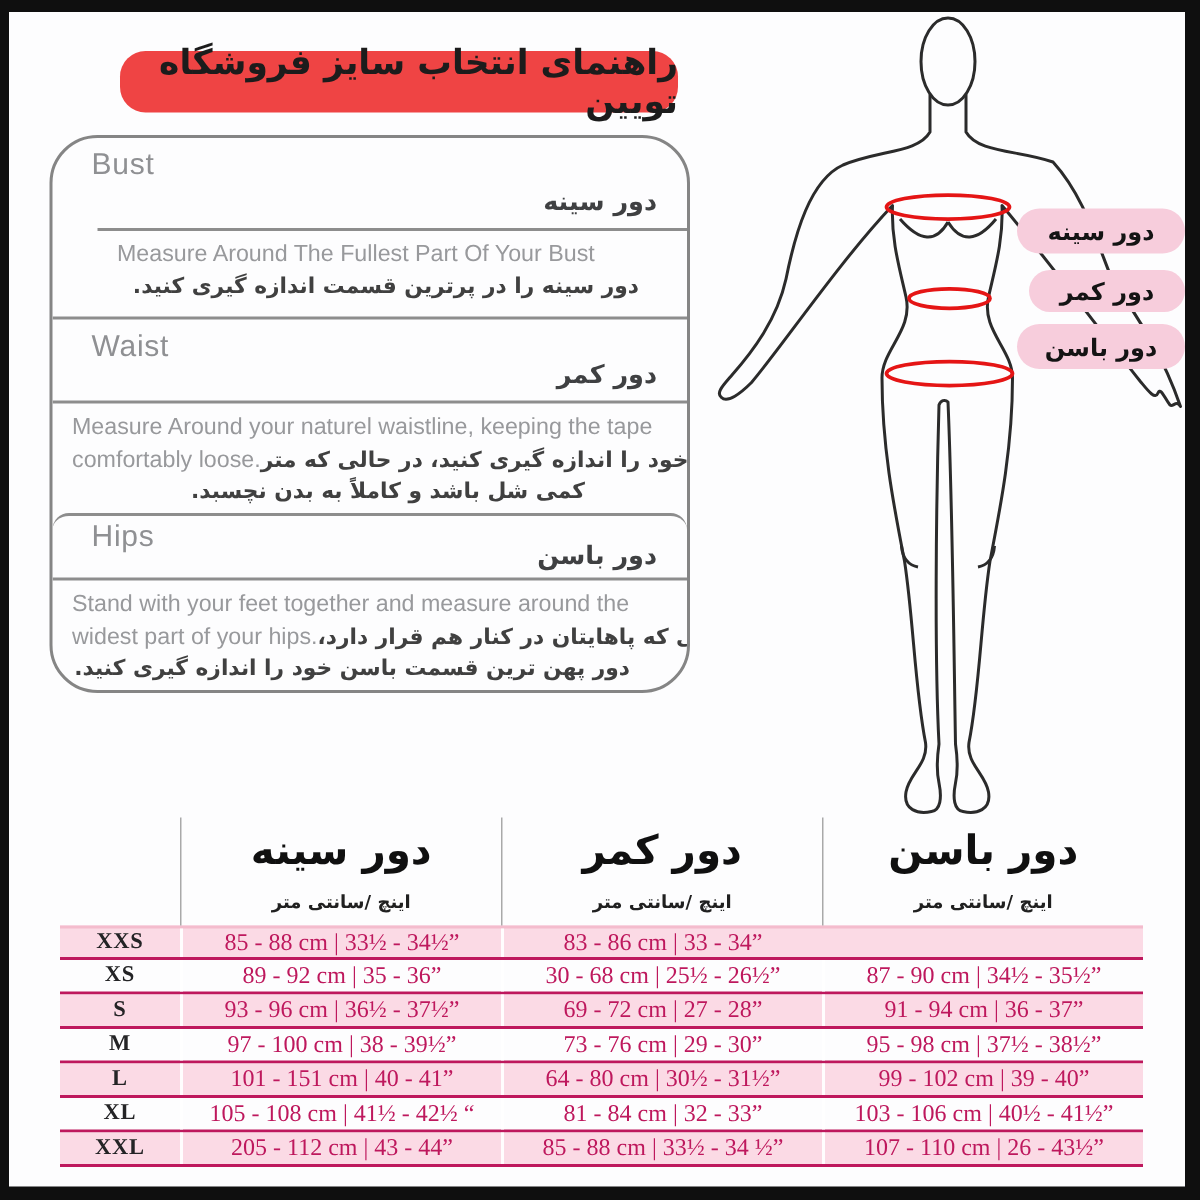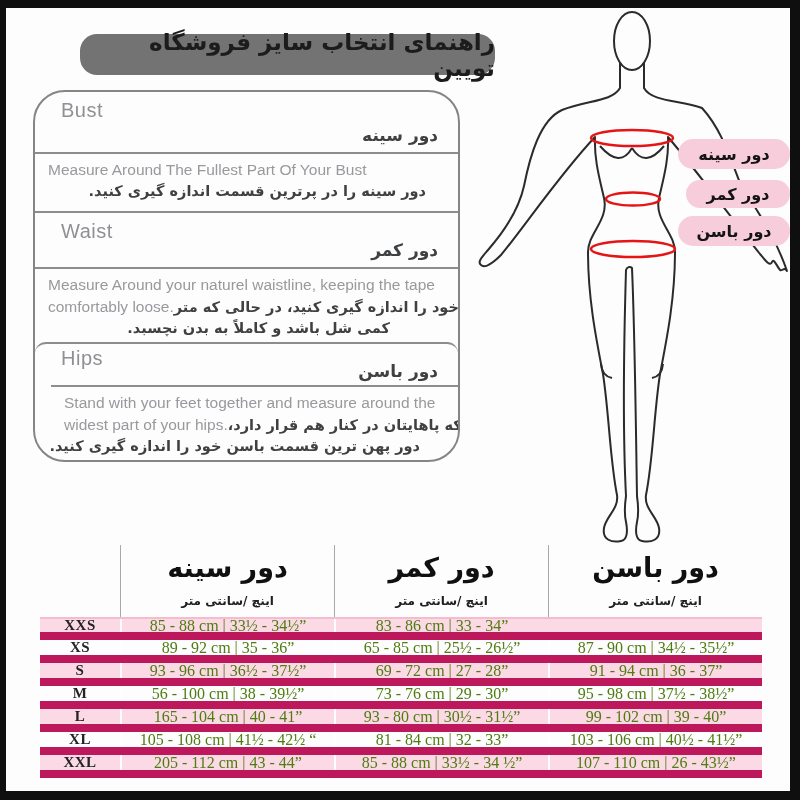--- a/index.html
+++ b/index.html
@@ -5,22 +5,22 @@
   html,body{margin:0;padding:0;}
   body{
     width:800px;height:800px;position:relative;overflow:hidden;
     background:#fdfdfe;
     font-family:"Liberation Sans",sans-serif;
   }
   .frame{position:absolute;inset:0;border:solid #0f0f0f;border-width:8px 10px 9px 6px;pointer-events:none;z-index:50;}
 
   
   .banner{
-    position:absolute;left:80px;top:34px;width:415px;height:41px;
-    background:#737373;border-radius:17px;
+    position:absolute;left:80px;top:34px;width:372px;height:41px;
+    background:#ef4444;border-radius:17px;
     display:flex;align-items:center;justify-content:center;
     font:bold 23px "DejaVu Sans",sans-serif;color:#1c1c1c;direction:rtl;
   }
 
   
   .mbox{
     position:absolute;left:33px;top:90px;width:427px;height:372px;
     border:2px solid #858585;border-radius:32px;overflow:hidden;
     box-sizing:border-box;background:#fdfdfe;
     display:flex;flex-direction:column;
@@ -53,25 +53,25 @@
   .pill.waist{left:686px;top:180px;width:104px;height:28px;}
   .pill.hips{left:678px;top:216px;width:112px;height:30px;}
 
   
   .stable{position:absolute;left:40px;top:545px;width:722px;}
   .thead{display:grid;grid-template-columns:80px 214px 214px 214px;height:72px;}
   .hcell{display:flex;flex-direction:column;align-items:center;justify-content:flex-start;}
   .hcell.b{border-left:1px solid #a9a9a9;}
   .htitle{font:bold 27px "DejaVu Sans",sans-serif;color:#101010;direction:rtl;line-height:46px;height:46px;}
   .hunit{font:bold 12px "DejaVu Sans",sans-serif;color:#202020;direction:rtl;line-height:20px;}
-  .tbody .trow{display:grid;grid-template-columns:80px 214px 214px 214px;height:23px;box-sizing:border-box;border-bottom:8px solid #be185d;}
+  .tbody .trow{display:grid;grid-template-columns:80px 214px 214px 214px;height:23px;box-sizing:border-box;border-bottom:2px solid #be185d;}
   .tbody .trow.pink{background:#fbdae5;}
   .tbody .trow:first-child{border-top:2px solid #f4bccd;}
   .tcell{
-    font:16px "Liberation Serif",serif;color:#4d7c0f;
+    font:16px "Liberation Serif",serif;color:#be185d;
     display:flex;align-items:center;justify-content:center;
     white-space:nowrap;overflow:hidden;
   }
   .tcell.c0{font-weight:600;font-size:15px;color:#242426;letter-spacing:.5px;}
   .tcell.c1,.tcell.c2,.tcell.c3{border-left:2px solid rgba(255,255,255,.95);}
 </style>
 </head>
 <body>
 
 <div class="frame"></div>
@@ -80,21 +80,21 @@
   <span>راهنمای انتخاب سایز فروشگاه تویین</span>
 </div>
 
 <div class="mbox">
 
   <div class="sec hdr" style="height:64px;">
     <span class="en">Bust</span>
     <span class="fa">دور سینه</span>
   </div>
 
-  <div class="sec desc" style="height:63px;">
+  <div class="sec desc" style="height:63px;margin-left:30px;">
     <div class="dline en-t">Measure Around The Fullest Part Of Your Bust</div>
     <div class="dline fa-t r-align pad-b">دور سینه را در پرترین قسمت اندازه گیری کنید.</div>
   </div>
 
   <div class="sec hdr" style="height:59px;">
     <span class="en">Waist</span>
     <span class="fa">دور کمر</span>
   </div>
 
   <div class="sec desc" style="height:75px;">
@@ -104,21 +104,21 @@
       <span class="fa-t">دور کمر خود را اندازه گیری کنید، در حالی که متر</span>
     </div>
     <div class="dline fa-t r-align pad-w">کمی شل باشد و کاملاً به بدن نچسبد.</div>
   </div>
 
   <div class="sec hdr tight" style="height:46px;border-radius:11px;">
     <span class="en">Hips</span>
     <span class="fa">دور باسن</span>
   </div>
 
-  <div class="sec desc" style="flex:1;margin-left:16px;">
+  <div class="sec desc" style="flex:1;">
     <div class="dline en-t">Stand with your feet together and measure around the</div>
     <div class="dline row-split">
       <span class="en-t">widest part of your hips.</span>
       <span class="fa-t">در حالی که پاهایتان در کنار هم قرار دارد،</span>
     </div>
     <div class="dline fa-t r-align pad-h">دور پهن ترین قسمت باسن خود را اندازه گیری کنید.</div>
   </div>
 </div>
 
 <div class="figure-wrap">
@@ -201,39 +201,39 @@
   </div>
   <div class="tbody">
       <div class="trow pink">
         <div class="tcell c0">XXS</div>
         <div class="tcell c1">85 - 88 cm  |  33½ - 34½”</div>
         <div class="tcell c3">83 - 86 cm  |  33 - 34”</div>
       </div>
       <div class="trow white">
         <div class="tcell c0">XS</div>
         <div class="tcell c1">89 - 92 cm  |  35 - 36”</div>
-        <div class="tcell c2">65 - 85 cm  |  25½ - 26½”</div>
+        <div class="tcell c2">30 - 68 cm  |  25½ - 26½”</div>
         <div class="tcell c3">87 - 90 cm  |  34½ - 35½”</div>
       </div>
       <div class="trow pink">
         <div class="tcell c0">S</div>
         <div class="tcell c1">93 - 96 cm  |  36½ - 37½”</div>
         <div class="tcell c2">69 - 72 cm  |  27 - 28”</div>
         <div class="tcell c3">91 - 94 cm  |  36 - 37”</div>
       </div>
       <div class="trow white">
         <div class="tcell c0">M</div>
-        <div class="tcell c1">56 - 100 cm  |  38 - 39½”</div>
+        <div class="tcell c1">97 - 100 cm  |  38 - 39½”</div>
         <div class="tcell c2">73 - 76 cm  |  29 - 30”</div>
         <div class="tcell c3">95 - 98 cm  |  37½ - 38½”</div>
       </div>
       <div class="trow pink">
         <div class="tcell c0">L</div>
-        <div class="tcell c1">165 - 104 cm  |  40 - 41”</div>
-        <div class="tcell c2">93 - 80 cm  |  30½ - 31½”</div>
+        <div class="tcell c1">101 - 151 cm  |  40 - 41”</div>
+        <div class="tcell c2">64 - 80 cm  |  30½ - 31½”</div>
         <div class="tcell c3">99 - 102 cm  |  39 - 40”</div>
       </div>
       <div class="trow white">
         <div class="tcell c0">XL</div>
         <div class="tcell c1">105 - 108 cm | 41½ - 42½ “</div>
         <div class="tcell c2">81 - 84 cm  |  32 - 33”</div>
         <div class="tcell c3">103 - 106 cm  |  40½ - 41½”</div>
       </div>
       <div class="trow pink">
         <div class="tcell c0">XXL</div>

